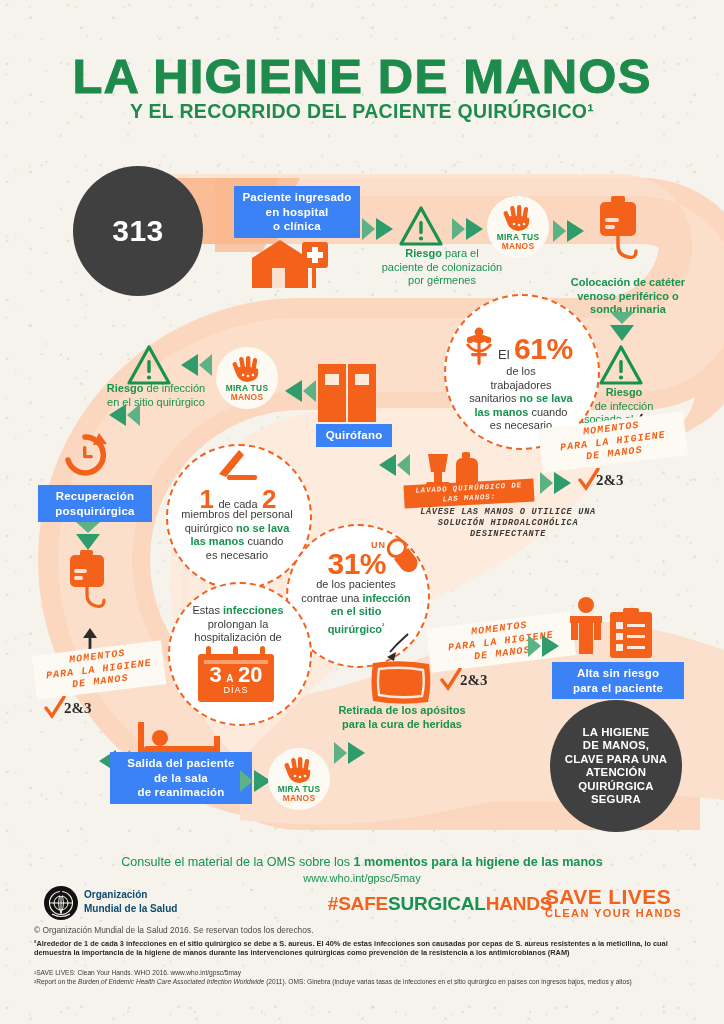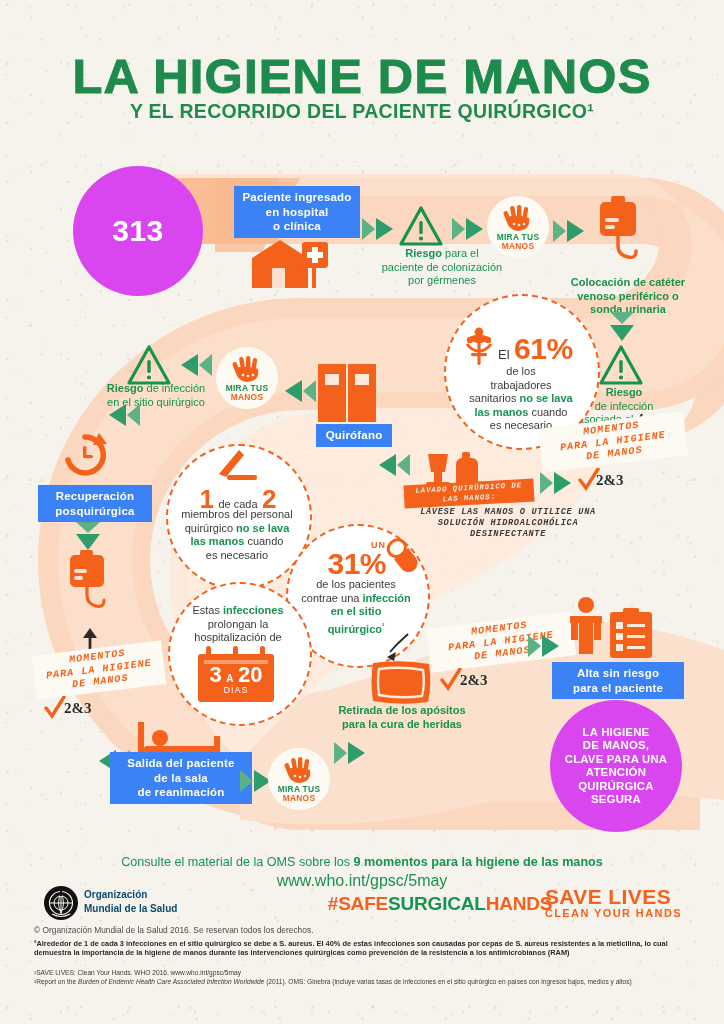--- a/index.html
+++ b/index.html
@@ -46,21 +46,21 @@
     position:absolute;background:#3b82f6;color:#fff;font-weight:bold;
     text-align:center;padding:4px 7px;font-size:11.5px;line-height:14.5px;
     letter-spacing:.2px;
   }
   
   .gtext{position:absolute;color:#17934f;font-size:11px;line-height:13.5px;text-align:center;}
   .gtext b{font-weight:bold;}
 
   
   .solidcircle{
-    position:absolute;border-radius:50%;background:#d946ef;color:#fff;
+    position:absolute;border-radius:50%;background:#404040;color:#fff;
     display:flex;align-items:center;justify-content:center;text-align:center;
   }
   .dashcircle{
     position:absolute;border-radius:50%;border:2px dashed #f4611b;
     background:#fff;
   }
   .whitecircle{
     position:absolute;border-radius:50%;background:#fdfaf4;
     display:flex;flex-direction:column;align-items:center;justify-content:center;
   }
@@ -73,21 +73,21 @@
     letter-spacing:1.1px;text-align:center;padding:3px 5px;
     font-family:"Liberation Mono", monospace;
   }
   .num23{position:absolute;color:#2b2b2b;font-size:15px;font-weight:bold;font-family:"Liberation Serif",serif;}
 
   .mtm-lab{font-size:8.4px;font-weight:bold;color:#17934f;letter-spacing:.3px;text-align:center;line-height:9px;}
 
   
   .foot-line1{position:absolute;left:0;right:0;top:855px;text-align:center;color:#17934f;font-size:12.6px;font-weight:normal;}
   .foot-line1 b{font-weight:bold;}
-  .foot-line2{position:absolute;left:0;right:0;top:872px;text-align:center;color:#17934f;font-size:16px;}
+  .foot-line2{position:absolute;left:0;right:0;top:872px;text-align:center;color:#17934f;font-size:11px;}
   .hashtag{position:absolute;top:893px;left:0;right:0;text-align:center;font-size:19px;font-weight:bold;letter-spacing:-.2px;}
   .savelives{position:absolute;right:42px;top:886px;text-align:left;}
   .sl1{color:#f4611b;font-size:21px;font-weight:bold;letter-spacing:.4px;line-height:21px;}
   .sl2{color:#f4611b;font-size:11px;font-weight:bold;letter-spacing:1.4px;line-height:13px;}
   .whoname{position:absolute;left:84px;top:888px;color:#0c4a6e;font-size:10px;font-weight:bold;line-height:14px;}
 
   .copyright{position:absolute;left:34px;top:925px;color:#4a4a48;font-size:8.4px;}
   .fn-a{position:absolute;left:34px;top:939px;width:660px;color:#2b2b2b;font-size:7.4px;line-height:9.4px;font-weight:bold;}
   .fn-b{position:absolute;left:34px;top:968px;width:666px;color:#3a3a38;font-size:6.6px;line-height:9px;}
   .fn-b i{font-style:italic;}
@@ -530,21 +530,21 @@
       <span>MIRA TUS</span><br>
       <span style="color:#f4611b;">MANOS</span>
     </div>
   </div>
   <svg class="abs" style="left:334px;top:740px;" width="34" height="26" viewBox="0 0 34 26">
     <path d="M0,2 L13,13 L0,24 Z" fill="#5cb185"></path>
       <path d="M14,2 L31,13 L14,24 Z" fill="#2e9c6b"></path>
   </svg>
 
   <div class="foot-line1">
-    <span>Consulte el material de la OMS sobre los </span><b>9 momentos para la higiene de las manos</b>
+    <span>Consulte el material de la OMS sobre los </span><b>1 momentos para la higiene de las manos</b>
   </div>
   <div class="foot-line2">www.who.int/gpsc/5may</div>
 
   <svg class="abs" style="left:42px;top:884px;" width="38" height="38" viewBox="0 0 38 38">
     <circle cx="19" cy="19" r="17" fill="#111"></circle>
     <circle cx="19" cy="19" r="11.5" fill="none" stroke="#fdfaf4" stroke-width="1.1"></circle>
     <circle cx="19" cy="19" r="7" fill="none" stroke="#fdfaf4" stroke-width="1"></circle>
     <path d="M19,7.5 v23 M7.5,19 h23" stroke="#fdfaf4" stroke-width="1"></path>
     <path d="M19,9 q5,10 0,20 q-5,-10 0,-20" fill="none" stroke="#fdfaf4" stroke-width=".9"></path>
     <rect x="17.9" y="4" width="2.2" height="8" fill="#111"></rect>

